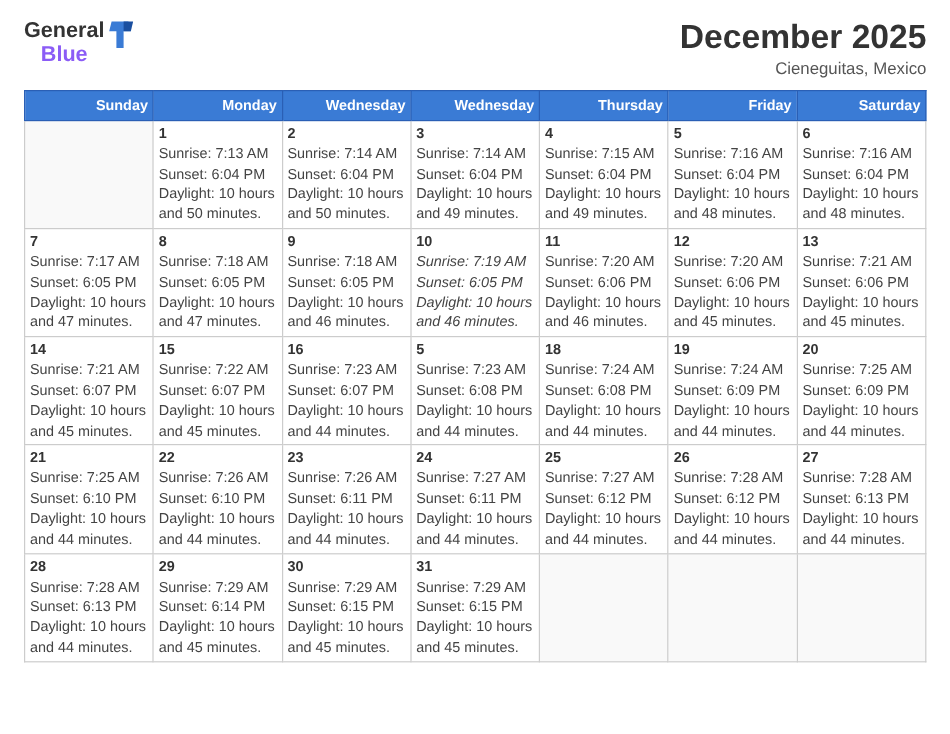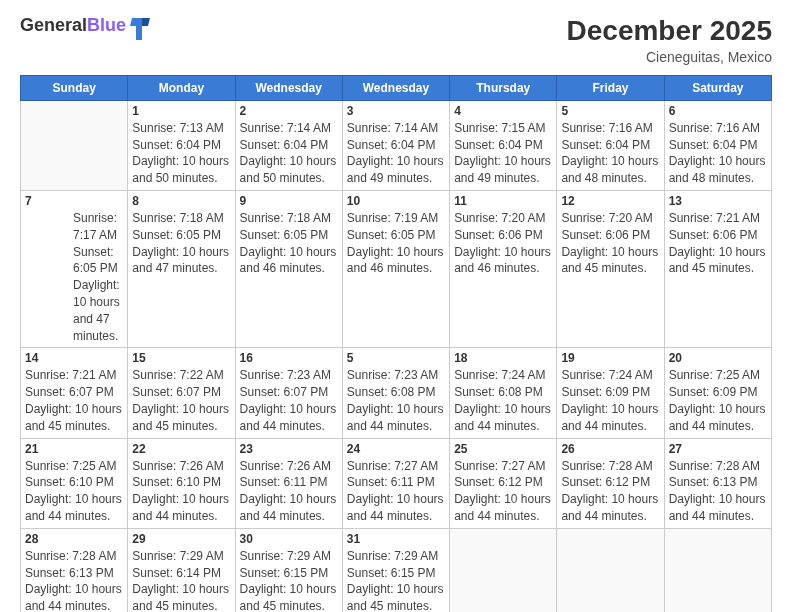--- a/index.html
+++ b/index.html
@@ -21,22 +21,23 @@
       justify-content: space-between;
       align-items: flex-start;
       margin-bottom: 10px;
     }
     .logo {
       display: flex;
       align-items: center;
     }
     .logo-text {
       display: flex;
-      flex-direction: row;
+      flex-direction: column;
       line-height: 1.1;
+      text-align: center;
     }
     .title-block {
       text-align: right;
     }
     .month-title {
       font-size: 28px;
       font-weight: bold;
       color: #333;
       line-height: 1.1;
     }
@@ -49,21 +50,21 @@
       width: 100%;
       border-collapse: collapse;
       table-layout: fixed;
     }
     .calendar th {
       background-color: #3a7bd5;
       color: #fff;
       font-size: 12px;
       font-weight: bold;
       padding: 5px 4px;
-      text-align: center;
+      text-align: right;
       border: 1px solid #2a5fb5;
     }
     .calendar td {
       border: 1px solid #ccc;
       vertical-align: top;
       padding: 3px 4px;
       font-size: 9.5px;
       color: #333;
       height: 88px;
       background: #fff;
@@ -160,42 +161,42 @@
             <div class="day-number">6</div>
             <div class="day-info" style="white-space: pre-line;">Sunrise: 7:16 AM
 Sunset: 6:04 PM
 Daylight: 10 hours
 and 48 minutes.</div>
           </td>
         </tr>
         <tr>
           <td>
             <div class="day-number">7</div>
-            <div class="day-info" style="white-space: pre-line; margin-left: 48px;">Sunrise: 7:17 AM
+            <div class="day-info" style="white-space: pre-line;">Sunrise: 7:17 AM
 Sunset: 6:05 PM
 Daylight: 10 hours
 and 47 minutes.</div>
           </td>
           <td>
             <div class="day-number">8</div>
             <div class="day-info" style="white-space: pre-line;">Sunrise: 7:18 AM
 Sunset: 6:05 PM
 Daylight: 10 hours
 and 47 minutes.</div>
           </td>
           <td>
             <div class="day-number">9</div>
             <div class="day-info" style="white-space: pre-line;">Sunrise: 7:18 AM
 Sunset: 6:05 PM
 Daylight: 10 hours
 and 46 minutes.</div>
           </td>
           <td>
             <div class="day-number">10</div>
-            <div class="day-info" style="white-space: pre-line;">Sunrise: 7:19 AM
+            <div class="day-info" style="white-space: pre-line; font-style: italic;">Sunrise: 7:19 AM
 Sunset: 6:05 PM
 Daylight: 10 hours
 and 46 minutes.</div>
           </td>
           <td>
             <div class="day-number">11</div>
             <div class="day-info" style="white-space: pre-line;">Sunrise: 7:20 AM
 Sunset: 6:06 PM
 Daylight: 10 hours
 and 46 minutes.</div>

